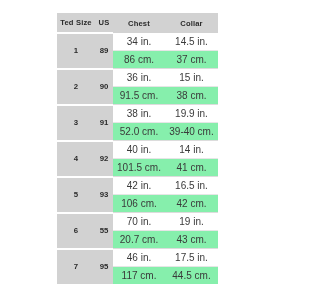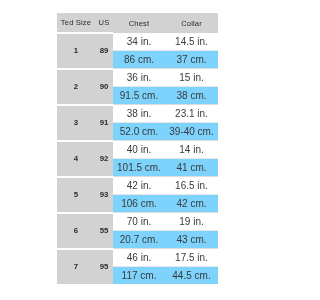--- a/index.html
+++ b/index.html
@@ -26,21 +26,21 @@
     width: 100%;
     border-collapse: collapse;
     table-layout: fixed;
   }
 
   
   thead th {
     background: #d2d2d2;
     color: #2b2b2b;
     font-size: 7.6px;
-    font-weight: normal;
+    font-weight: bold;
     letter-spacing: 0.15px;
     padding: 5px 0 5px 0;
     text-align: center;
     border: none;
     white-space: nowrap;
   }
   th.col-ted  { width: 38px; }
   th.col-us   { width: 18px; }
   th.col-chest{ width: 52px; }
   th.col-collar{ width: 53px; }
@@ -73,21 +73,21 @@
 
   
   td.meas {
     background: #ffffff;
     border-bottom: 1px solid #e6e6e6;
   }
   td.meas.in-row {
     background: #ffffff;
   }
   td.meas.cm-row {
-    background: #7dd3fc;
+    background: #86efac;
     border-bottom: 1px solid #dcdcdc;
   }
   tr.last-row td.meas.cm-row {
     border-bottom: none;
   }
 </style>
 </head>
 <body>
 
 <div id="size-chart">
@@ -121,21 +121,21 @@
       </tr>
       <tr>
         <td class="meas cm-row">91.5 cm.</td>
         <td class="meas cm-row">38 cm.</td>
       </tr>
 
       <tr class="group-start">
         <td class="ted" rowspan="2">3</td>
         <td class="us" rowspan="2">91</td>
         <td class="meas in-row">38 in.</td>
-        <td class="meas in-row">23.1 in.</td>
+        <td class="meas in-row">19.9 in.</td>
       </tr>
       <tr>
         <td class="meas cm-row">52.0 cm.</td>
         <td class="meas cm-row">39-40 cm.</td>
       </tr>
 
       <tr class="group-start">
         <td class="ted" rowspan="2">4</td>
         <td class="us" rowspan="2">92</td>
         <td class="meas in-row">40 in.</td>

